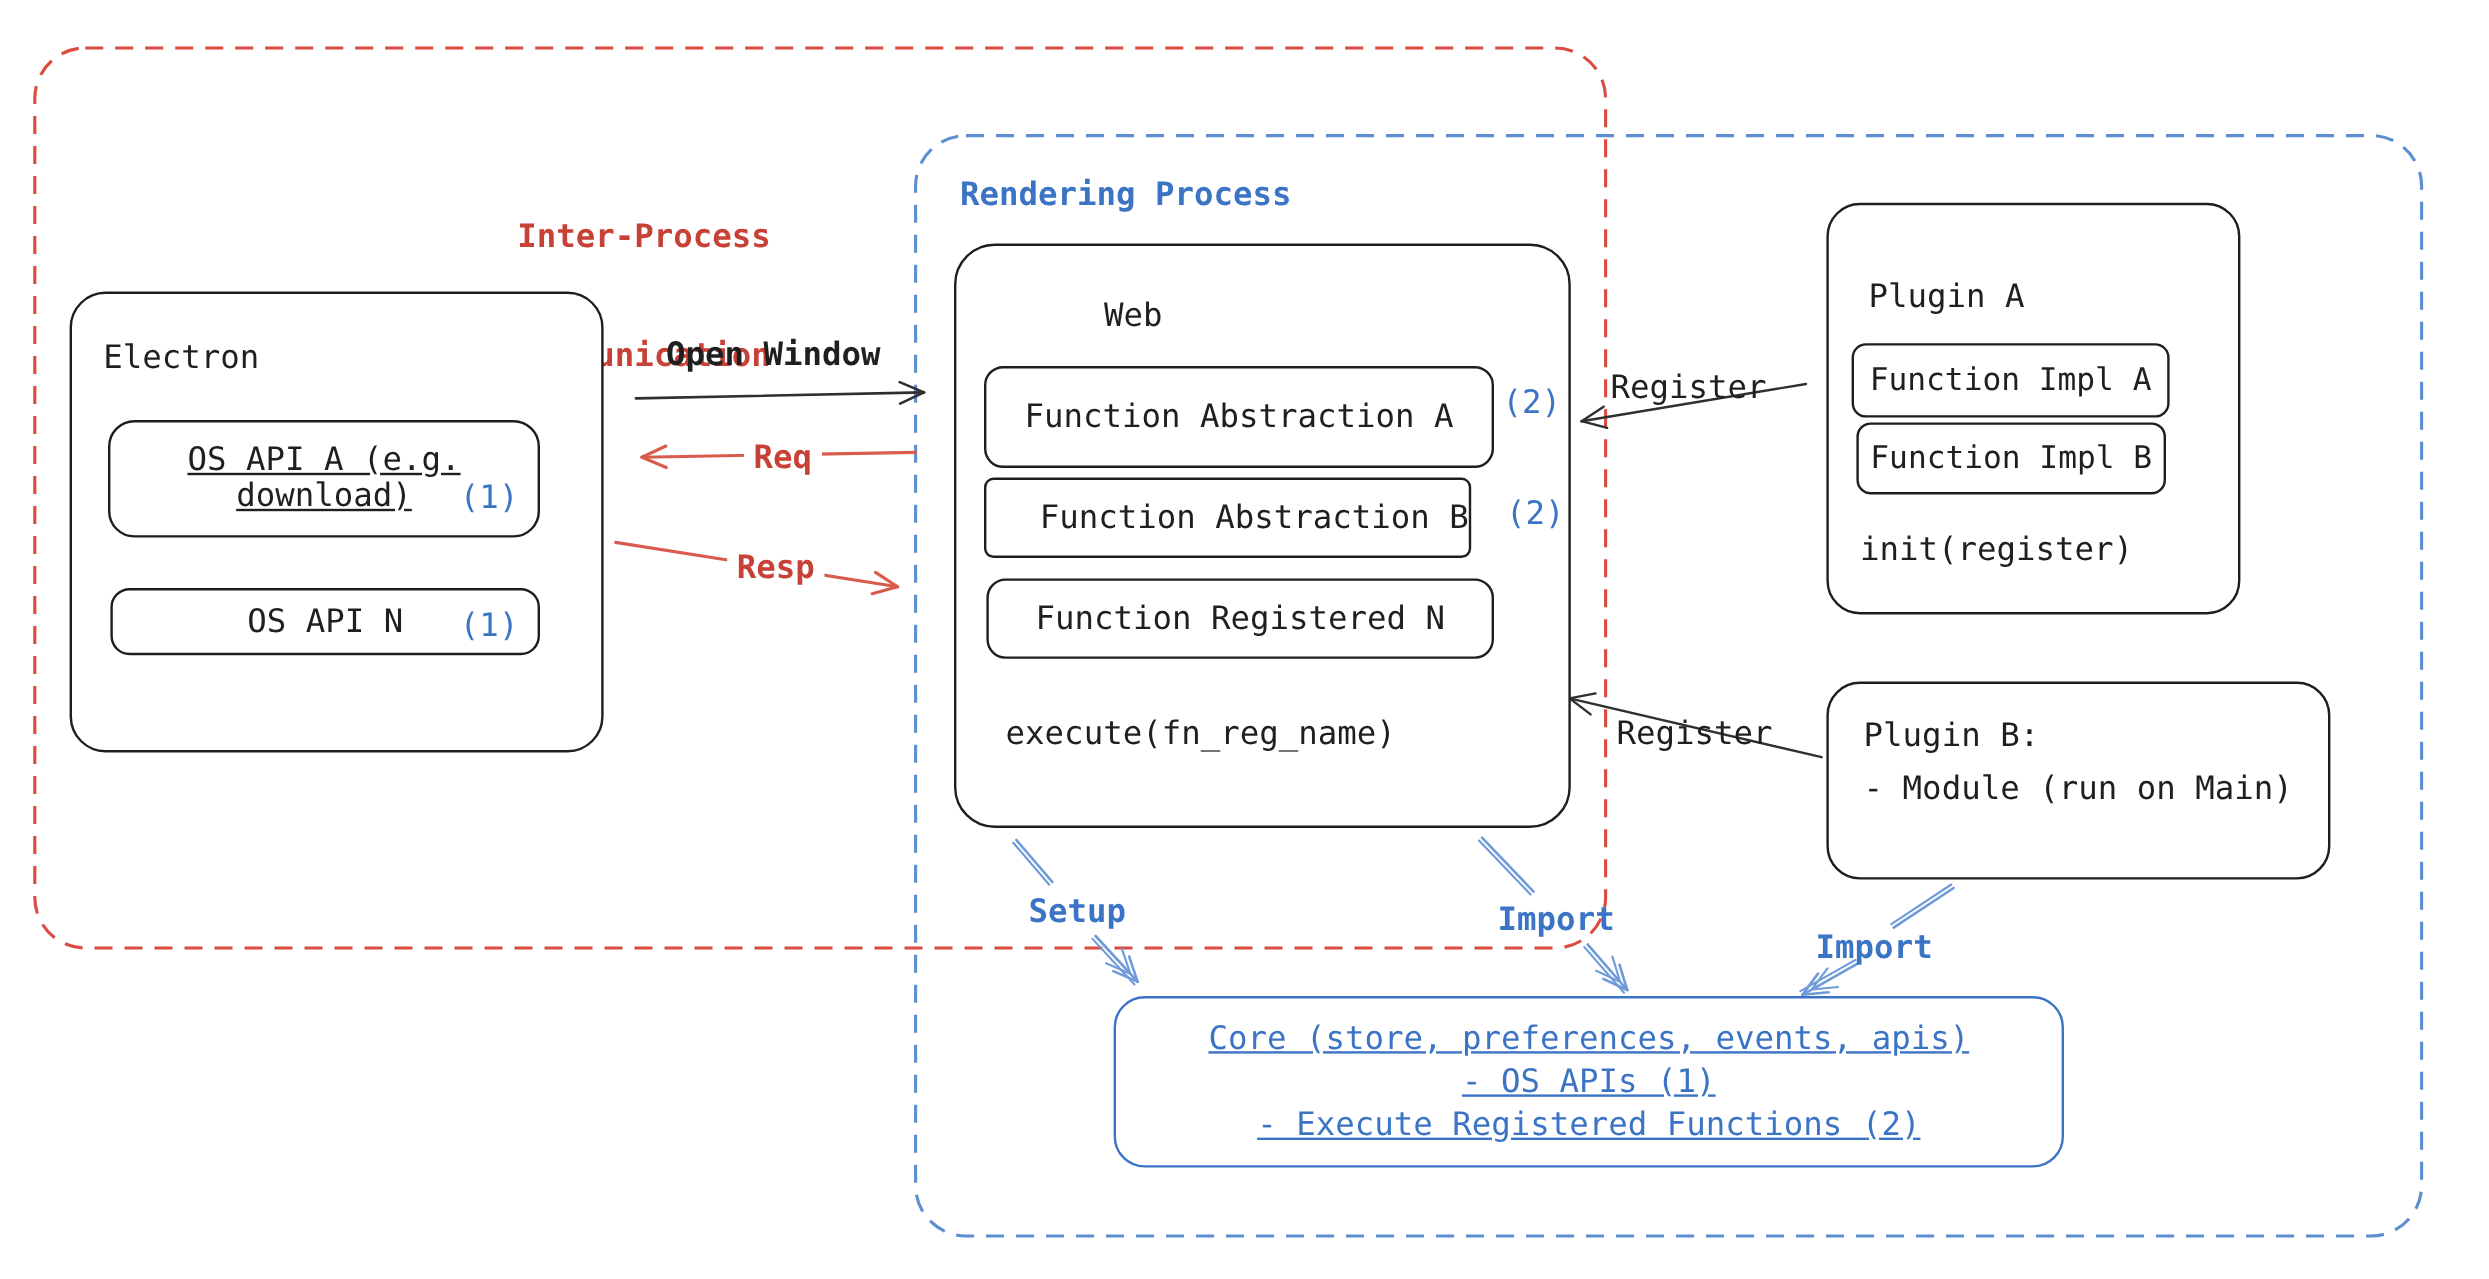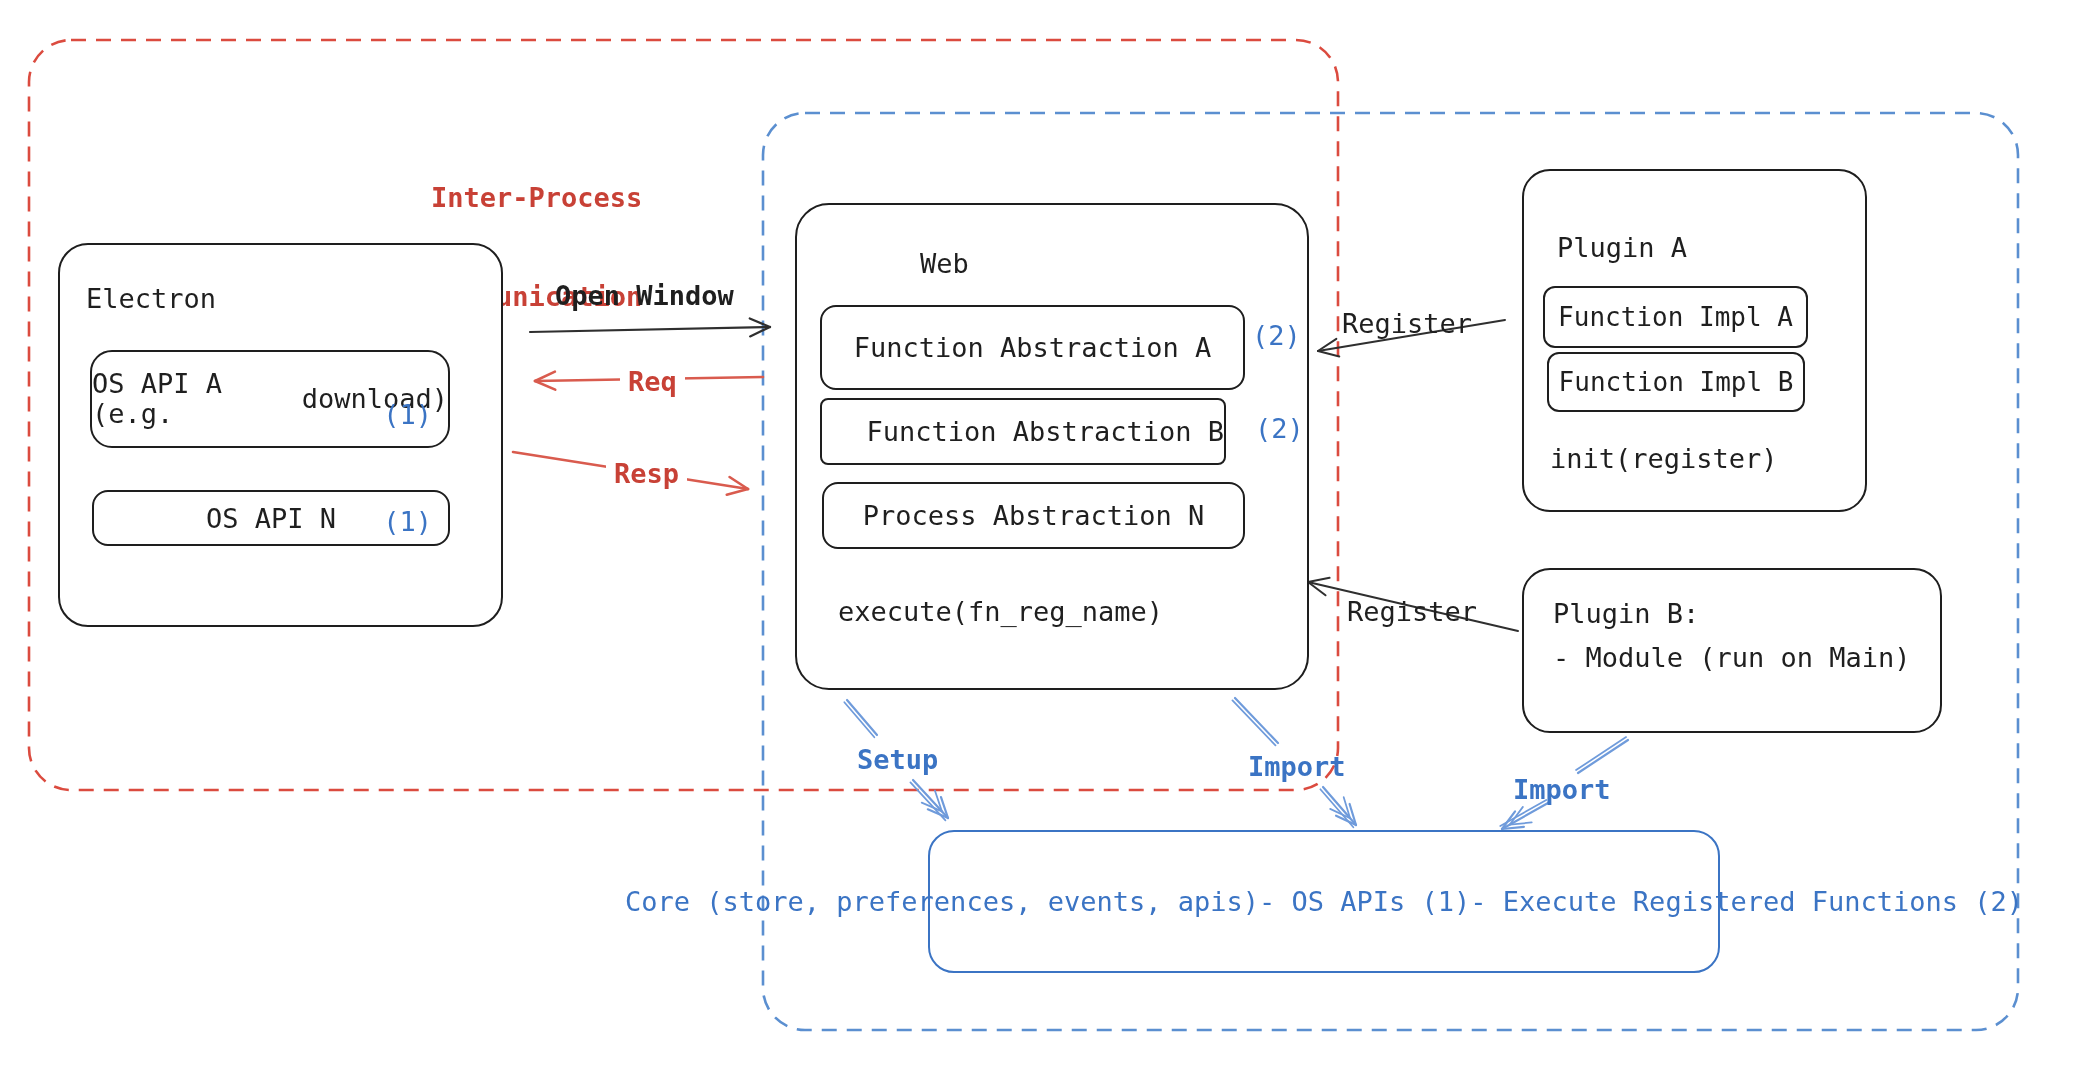--- a/index.html
+++ b/index.html
@@ -8,21 +8,21 @@
     font-family:"DejaVu Sans Mono", monospace;color:#1f1f1f;
   }
   #edge-layer{position:absolute;left:0;top:0;width:2074px;height:1066px;pointer-events:none;}
   .box{position:absolute;background:#ffffff;border:2.2px solid #1e1e1e;box-sizing:border-box;}
   .label{position:absolute;font-size:27px;line-height:1.22;white-space:pre;}
   .bold{font-weight:bold;}
   .red{color:#c84136;}
   .blue{color:#3b74c4;}
   .black{color:#1f1f1f;}
   .center-flex{display:flex;align-items:center;justify-content:center;font-size:27px;}
-  .col{flex-direction:row;}
+  .col{flex-direction:column;text-decoration:underline;}
   .badge{position:absolute;font-size:27px;color:#3b74c4;}
   .onLine{background:#ffffff;padding:0 8px;margin-left:10px;}
   .pb-line{line-height:44px;font-size:27px;white-space:pre;}
   .core-line{line-height:36px;font-size:27px;white-space:pre;text-align:center;}
 </style>
 </head>
 <body>
 
 <div class="canvas">
 
@@ -87,20 +87,21 @@
         <line x1="1502" y1="829" x2="1523.9019413754327" y2="826.9251592863284" stroke="#6f9bdb" stroke-width="2.2" stroke-linecap="round" fill="none"></line>
         <line x1="1509.8350655484812" y1="824.5714846899889" x2="1522.9087813678673" y2="806.87747568485" stroke="#6f9bdb" stroke-width="1.7600000000000002" stroke-linecap="round" fill="none"></line>
         <line x1="1509.8350655484812" y1="824.5714846899889" x2="1531.737006923914" y2="822.4966439763173" stroke="#6f9bdb" stroke-width="1.7600000000000002" stroke-linecap="round" fill="none"></line>
       </g>
     </svg>
 
   <div class="label red bold" style="left:431px;top:116px;">
     <div>Inter-Process</div>
     <div>Communication</div>
   </div>
+  <div class="label blue bold" style="left:800px;top:147px;">Rendering Process</div>
 
   <div class="box" style="left:58px;top:243px;width:445px;height:384px;border-radius:30px;"></div>
   <div class="label black" style="left:86px;top:283px;">Electron</div>
 
   <div class="box center-flex col" style="left:90px;top:350px;width:360px;height:98px;border-radius:22px;line-height:30px;">
     <div>OS API A (e.g.</div>
     <div>download)</div>
     <span class="badge" style="right:16px;bottom:16px;">(1)</span>
   </div>
 
@@ -116,21 +117,21 @@
     <div>Function Abstraction A</div>
   </div>
   <span class="badge" style="left:1252px;top:320px;">(2)</span>
 
   <div class="box center-flex" style="left:820px;top:398px;width:406px;height:67px;border-radius:8px;justify-content:flex-end;">
     <div>Function Abstraction B</div>
   </div>
   <span class="badge" style="left:1255px;top:413px;">(2)</span>
 
   <div class="box center-flex" style="left:822px;top:482px;width:423px;height:67px;border-radius:16px;">
-    <div>Process Abstraction N</div>
+    <div>Function Registered N</div>
   </div>
 
   <div class="label black" style="left:838px;top:596px;">execute(fn_reg_name)</div>
 
   <div class="box" style="left:1522px;top:169px;width:345px;height:343px;border-radius:28px;"></div>
   <div class="label black" style="left:1557px;top:232px;">Plugin A</div>
 
   <div class="box center-flex" style="left:1543px;top:286px;width:265px;height:62px;border-radius:12px;font-size:26px;">
     <div>Function Impl A</div>
   </div>

